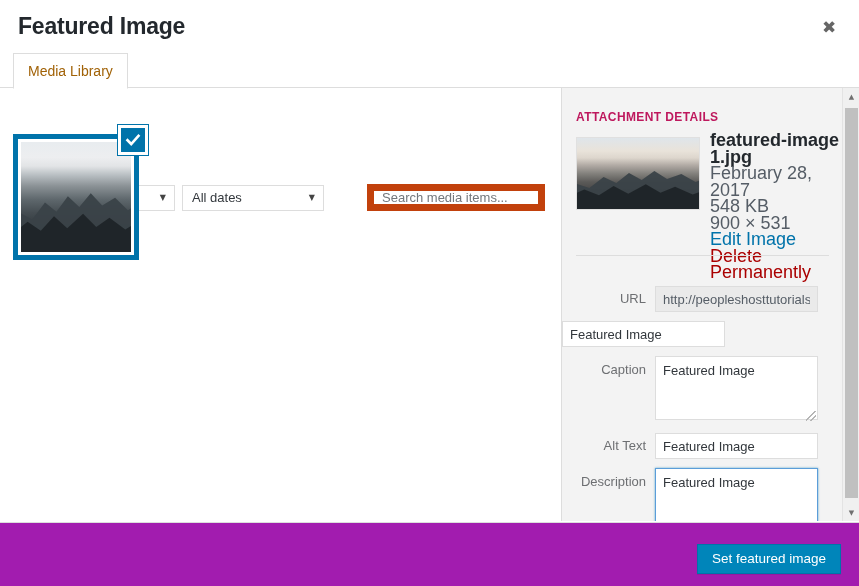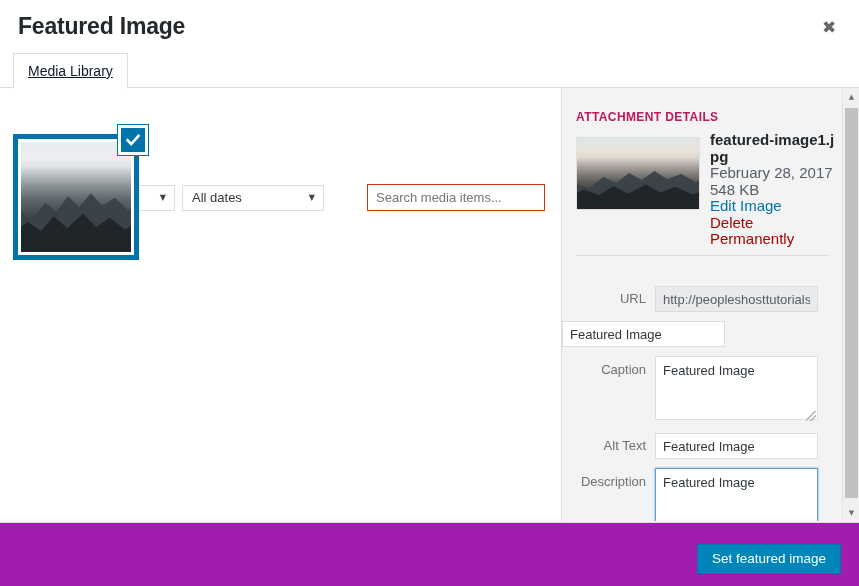--- a/index.html
+++ b/index.html
@@ -55,27 +55,26 @@
     font-size: 14px;
     color: #0073aa;
     cursor: pointer;
     background: transparent;
     border: 1px solid transparent;
     border-bottom: none;
     position: relative;
     line-height: 36px;
   }
   .tab.active {
-    color: #0f172a;
+    color: #a16207;
     background: #fff;
     border-color: #ddd;
     border-bottom: 1px solid #fff;
     margin-bottom: -1px;
     z-index: 3;
-    text-decoration: underline;
   }
 
   
   #content-area {
     position: absolute; left: 0; top: 88px;
     width: 562px; height: 433px;
     background: #fff;
     border-right: 1px solid #ddd;
   }
   #sidebar {
@@ -107,21 +106,21 @@
     transform: translateY(-50%);
     font-size: 8px; color: #444;
     font-family: "DejaVu Sans", sans-serif;
   }
   #filter-type { left: 13px; width: 162px; }
   #filter-date { left: 182px; width: 142px; }
 
   #search-input {
     position: absolute; left: 367px; top: 96px;
     width: 178px; height: 27px;
-    border: 1px solid #c2410c;
+    border: 7px solid #c2410c;
     background: #fff;
     font-size: 13px;
     color: #32373c;
     padding: 0 8px;
     font-family: "Liberation Sans", sans-serif;
     outline: none;
   }
   #search-input::placeholder { color: #72777c; opacity: 1; }
 
   
@@ -202,21 +201,21 @@
     background:
       linear-gradient(to bottom,
         #dfe5ea 0%, #e9e3da 18%, #ddd6cd 28%,
         #b3aca6 38%, #83817d 50%,
         #5b5a58 62%, #474747 74%,
         #3a3a39 86%, #333333 100%);
   }
   #details-meta {
     position: absolute; left: 148px; top: 44px;
     width: 130px;
-    font-size: 15px;
+    font-size: 18px;
     line-height: 16.5px;
     color: #555d66;
   }
   #details-meta .fname { font-weight: bold; color: #23282d; word-break: break-all; }
   #details-meta a { display: block; text-decoration: none; }
   #edit-image-link { color: #0073aa; cursor: pointer; }
   #delete-link { color: #a00; cursor: pointer; }
 
   #sidebar-divider {
     position: absolute; left: 14px; top: 167px;
@@ -384,20 +383,21 @@
       <div id="attachment-details-title">ATTACHMENT DETAILS</div>
 
       <div id="details-thumb">
         <div class="thumb-photo"></div>
       </div>
 
       <div id="details-meta">
         <div class="fname">featured-image1.jpg</div>
         <div>February 28, 2017</div>
         <div>548 KB</div>
+        <div>900 × 531</div>
         <a id="edit-image-link">Edit Image</a>
         <a id="delete-link">Delete Permanently</a>
       </div>
 
       <div id="sidebar-divider"></div>
 
       <div id="attach-form">
 
         <div class="field-row">
           <div class="field-label">URL</div>

